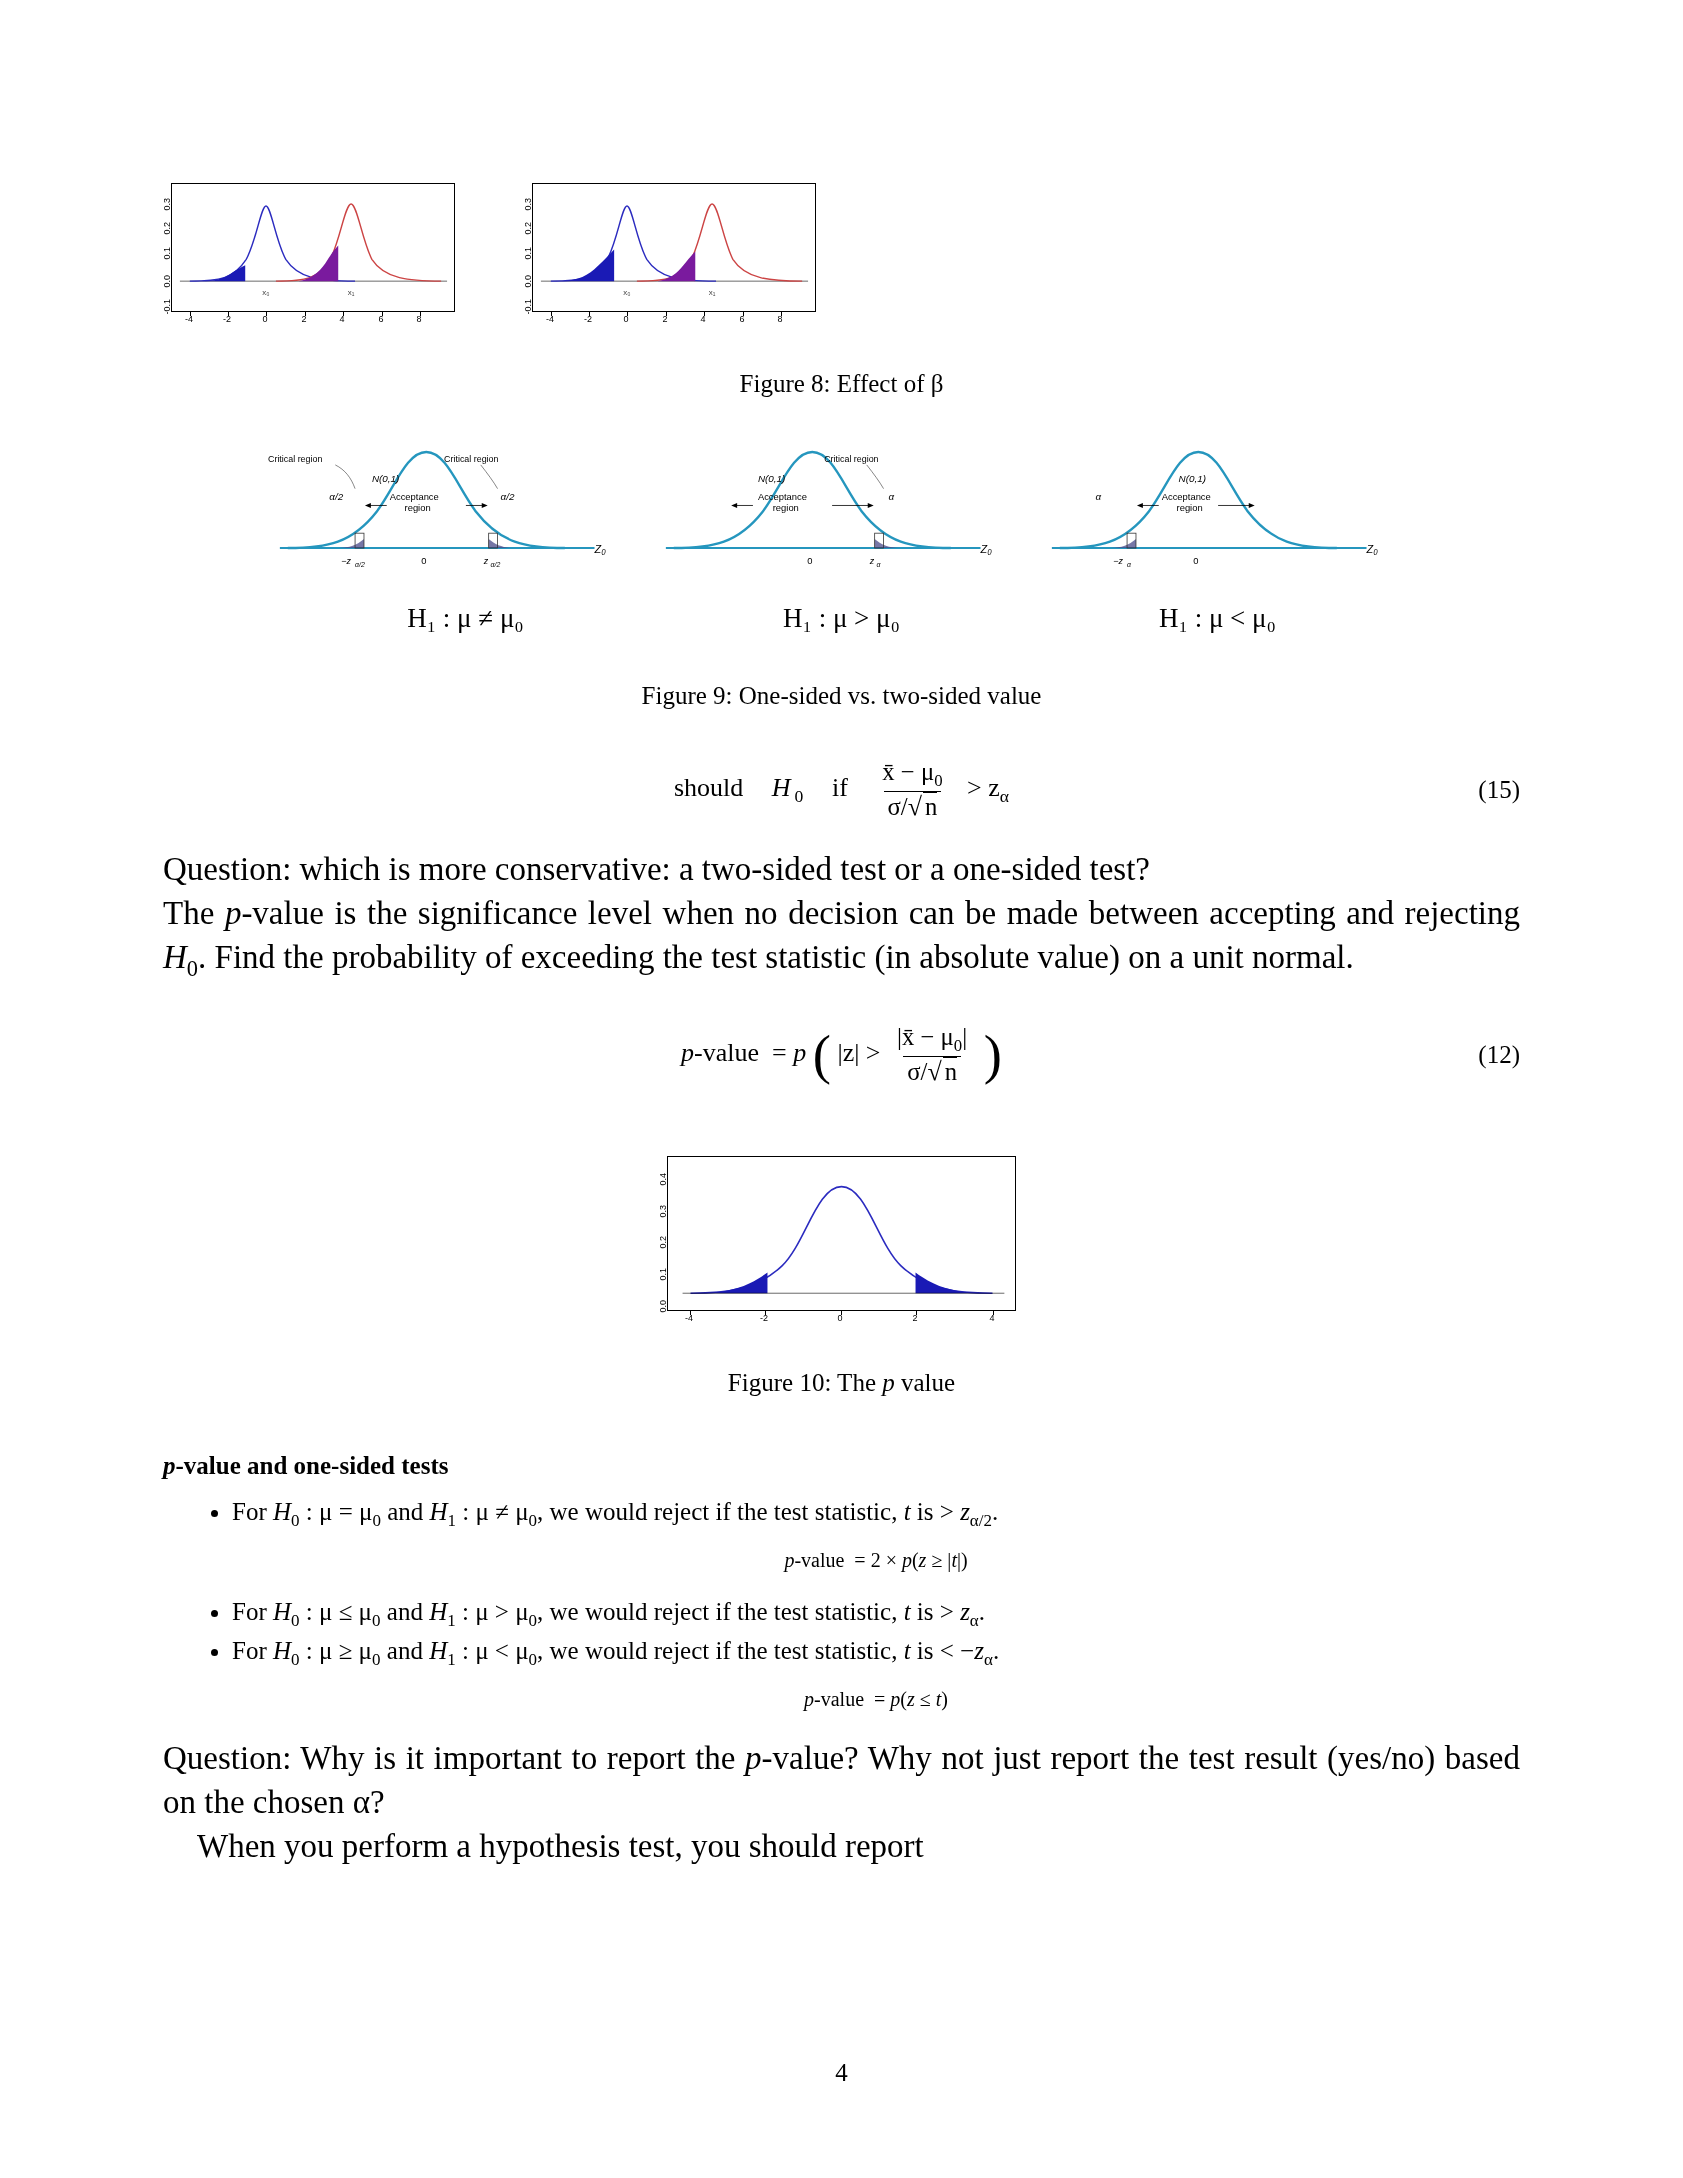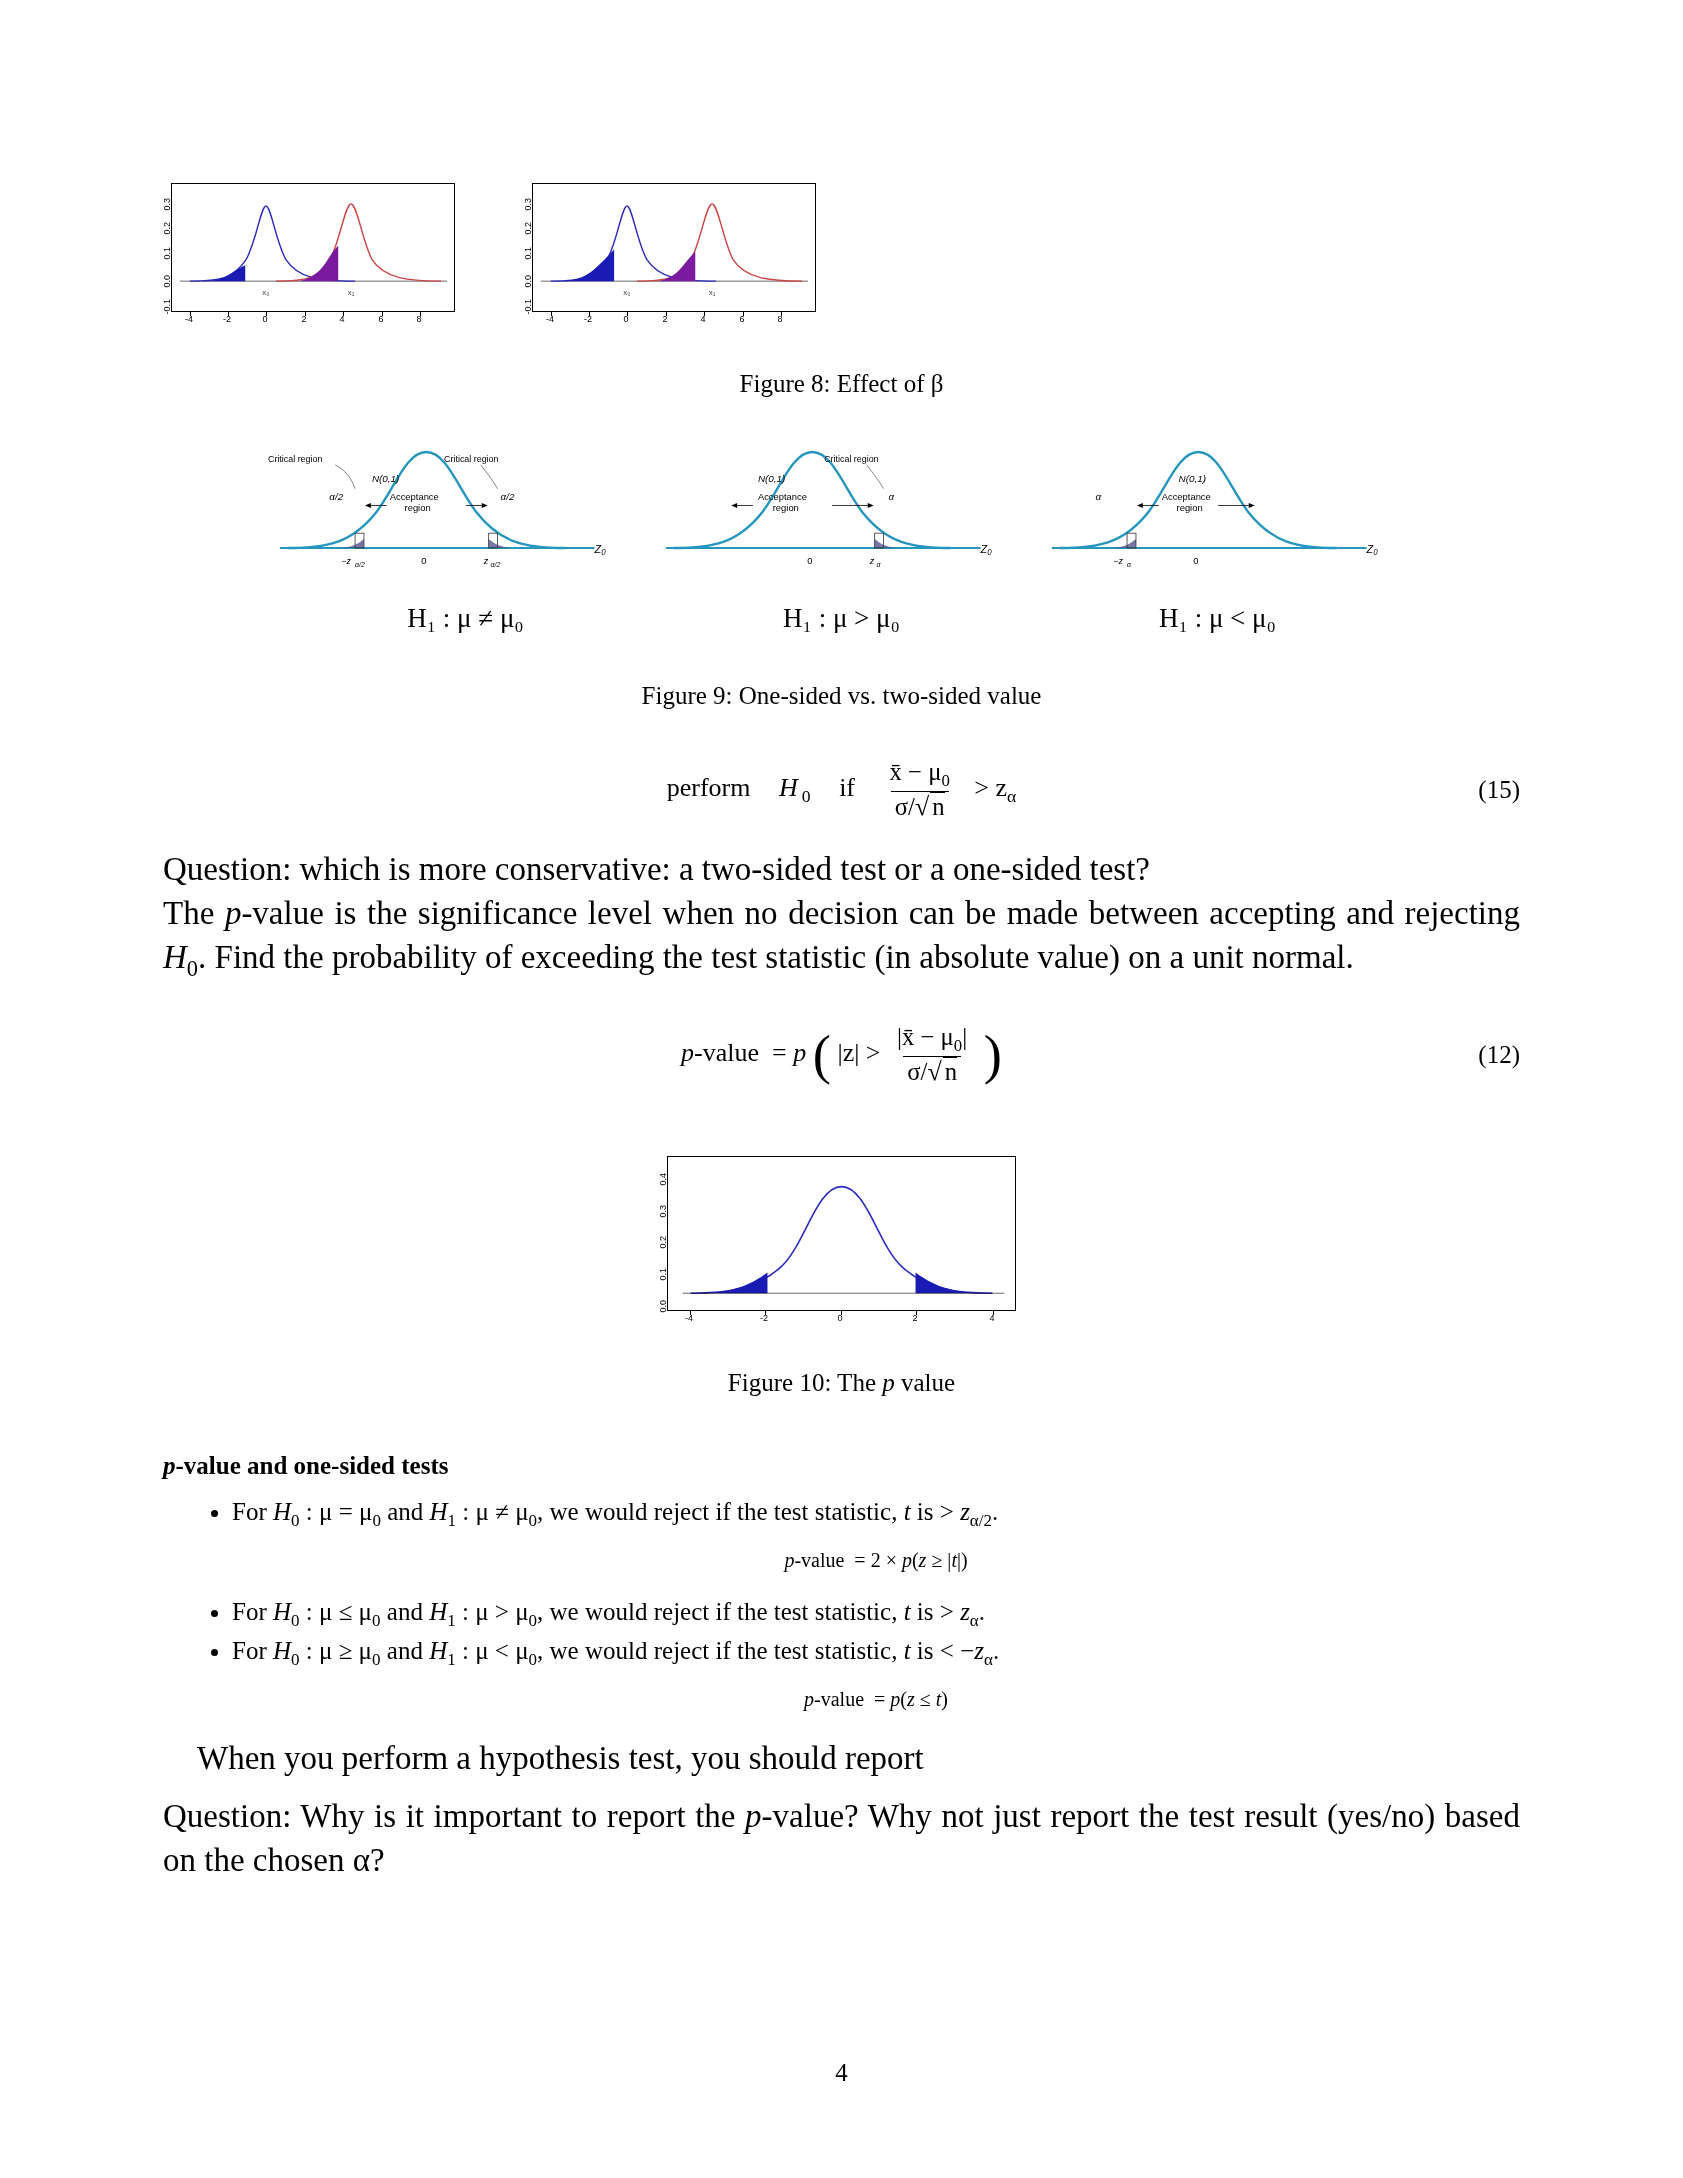--- a/index.html
+++ b/index.html
@@ -354,21 +354,21 @@
   <div class="hyp-row">
     <div>H₁ : μ ≠ μ₀</div>
     <div>H₁ : μ &gt; μ₀</div>
     <div>H₁ : μ &lt; μ₀</div>
   </div>
 
   <div class="caption" style="margin-top:48px;">Figure 9:  One-sided vs. two-sided value</div>
 
   <div class="eq-row" style="margin-top:48px;">
     <span>
-      <span style="margin-right:22px;">perform</span>
+      <span style="margin-right:22px;">should</span>
       <span class="it" style="margin-right:4px;">H</span><span class="sub" style="margin-right:22px;">0</span>
       <span style="margin-right:18px;">if</span>
       <span class="frac">
         <span class="num">x̄ − μ<span class="sub">0</span></span>
         <span class="den">σ/<span class="radic">√</span><span class="sqrt">n</span></span>
       </span>
       <span style="margin-left:8px;">&gt; z<span class="sub">α</span></span>
     </span>
     <span class="eq-num">(15)</span>
   </div>
@@ -449,20 +449,20 @@
       For <span class="it">H</span><span class="sub">0</span> : μ ≤ μ<span class="sub">0</span> and <span class="it">H</span><span class="sub">1</span> : μ &gt; μ<span class="sub">0</span>, we would reject if the test statistic, <span class="it">t</span> is &gt; <span class="it">z</span><span class="sub">α</span>.
     </li>
     <li>
       For <span class="it">H</span><span class="sub">0</span> : μ ≥ μ<span class="sub">0</span> and <span class="it">H</span><span class="sub">1</span> : μ &lt; μ<span class="sub">0</span>, we would reject if the test statistic, <span class="it">t</span> is &lt; −<span class="it">z</span><span class="sub">α</span>.
       <div class="centered-eq">
         <span class="it">p</span>-value&nbsp; = <span class="it">p</span>(<span class="it">z</span> ≤ <span class="it">t</span>)
       </div>
     </li>
   </ul>
 
-  <div class="body-text indent">When you perform a hypothesis test, you should report</div>
   <div class="body-text" style="margin-top:14px;">
     Question: Why is it important to report the <span class="it">p</span>-value? Why not just report the test result (yes/no) based on the chosen α?
   </div>
+  <div class="body-text indent">When you perform a hypothesis test, you should report</div>
 
   <div class="pagenum">4</div>
 </div>
 
 
 </body></html>

